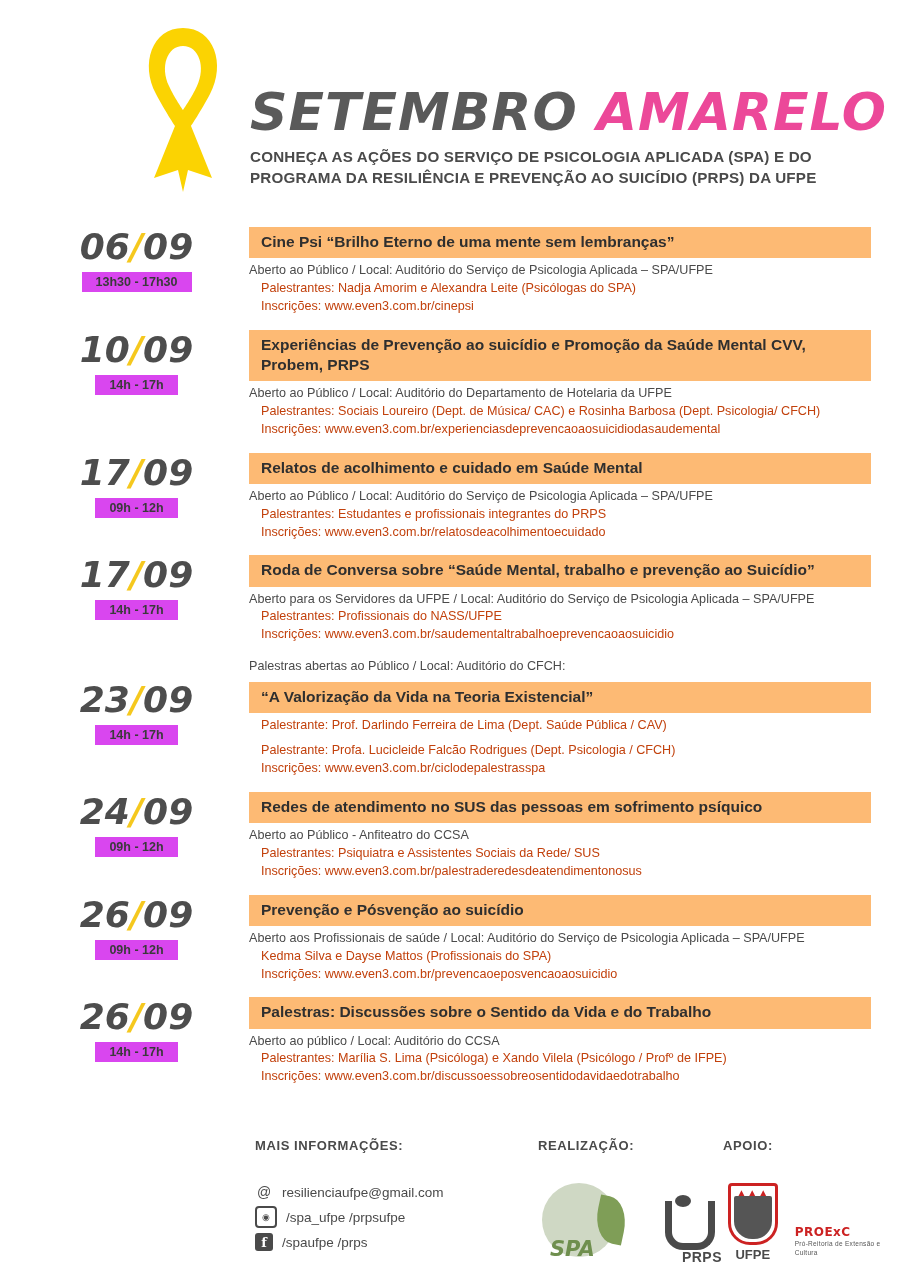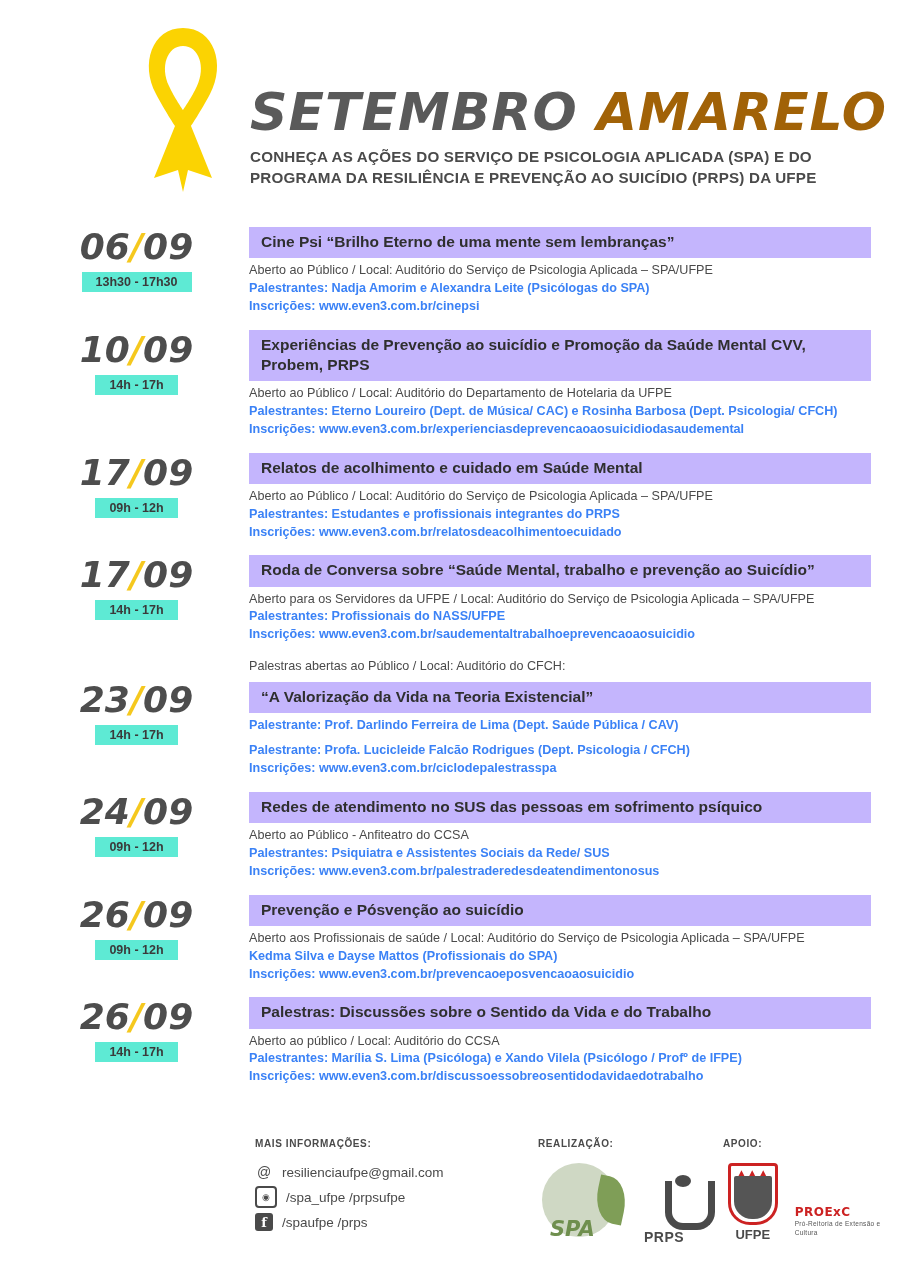--- a/index.html
+++ b/index.html
@@ -37,21 +37,21 @@
     font-family: "DejaVu Sans", sans-serif;
     font-weight: bold;
     font-style: italic;
     font-size: 52px;
     letter-spacing: 1px;
     color: #5a5a5a;
     line-height: 0.95;
     margin: 0;
     white-space: nowrap;
   }
-  .main-title .amarelo { color: #a16207; }
+  .main-title .amarelo { color: #ec4899; }
   .subtitle {
     margin-top: 10px;
     font-size: 15.2px;
     font-weight: bold;
     letter-spacing: 0.2px;
     color: #4a4a4a;
     line-height: 1.35;
   }
   
   .schedule {
@@ -74,45 +74,45 @@
     font-weight: bold;
     font-size: 36px;
     color: #4d4d4d;
     line-height: 1;
     letter-spacing: 0px;
   }
   .date .slash { color: #f5c81e; }
   .time {
     display: inline-block;
     margin-top: 7px;
-    background: #5eead4;
+    background: #d946ef;
     color: #3a3a3a;
     font-size: 12.5px;
     font-weight: bold;
     padding: 3px 14px;
   }
   .info-col {
     flex: 1 1 auto;
     padding-left: 10px;
   }
   .bar {
-    background: #c4b5fd;
+    background: #fdba74;
     color: #2f2f2f;
     font-size: 15.5px;
     font-weight: bold;
     padding: 5px 10px 6px 12px;
     line-height: 1.3;
     margin-bottom: 4px;
   }
   .line {
     font-size: 12.6px;
     line-height: 1.42;
     color: #4a4a4a;
   }
-  .line.bold { font-weight: bold; color: #3b82f6; }
+  .line.bold { font-weight: normal; color: #c2410c; margin-left: 12px; }
   .pre-line {
     font-size: 12.6px;
     line-height: 1.42;
     color: #4a4a4a;
     margin-bottom: 6px;
   }
   .spacer-4 { height: 7px; }
   
   .footer {
     position: absolute;
@@ -120,25 +120,25 @@
     bottom: 0;
     width: 905px;
     height: 160px;
   }
   .footer-info {
     position: absolute;
     left: 255px;
     top: 18px;
   }
   .footer-heading {
-    font-size: 10px;
+    font-size: 13px;
     font-weight: bold;
     letter-spacing: 0.6px;
     color: #4a4a4a;
-    margin-bottom: 14px;
+    margin-bottom: 30px;
   }
   .contact-row {
     display: flex;
     align-items: center;
     font-size: 13.5px;
     color: #4a4a4a;
     margin-bottom: 5px;
   }
   .contact-icon {
     width: 18px;
@@ -202,21 +202,21 @@
   .spa-leaf {
     position: absolute;
     right: 4px; top: 14px;
     width: 30px; height: 46px;
     background: #7f9e57;
     border-radius: 0 70% 0 70%;
     transform: rotate(12deg);
   }
   .prps-logo {
     width: 78px;
-    text-align: left;
+    text-align: right;
     margin-left: 14px;
   }
   .prps-mark {
     width: 48px; height: 52px;
     margin: 0 auto;
     position: relative;
   }
   .prps-shape {
     position: absolute;
     left: 6px; top: 6px;
@@ -323,21 +323,21 @@
   </div>
 
   <div class="event">
     <div class="date-col">
       <div class="date">10<span class="slash">/</span>09</div>
       <div class="time">14h - 17h</div>
     </div>
     <div class="info-col">
       <div class="bar">Experiências de Prevenção ao suicídio e Promoção da Saúde Mental CVV, Probem, PRPS</div>
       <div class="line">Aberto ao Público /  Local: Auditório do Departamento de Hotelaria da UFPE</div>
-      <div class="line bold">Palestrantes: Eterno Loureiro (Dept. de Música/ CAC) e Rosinha Barbosa (Dept. Psicologia/ CFCH)</div>
+      <div class="line bold">Palestrantes: Sociais Loureiro (Dept. de Música/ CAC) e Rosinha Barbosa (Dept. Psicologia/ CFCH)</div>
       <div class="line bold">Inscrições: www.even3.com.br/experienciasdeprevencaoaosuicidiodasaudemental</div>
     </div>
   </div>
 
   <div class="event">
     <div class="date-col">
       <div class="date">17<span class="slash">/</span>09</div>
       <div class="time">09h - 12h</div>
     </div>
     <div class="info-col">

